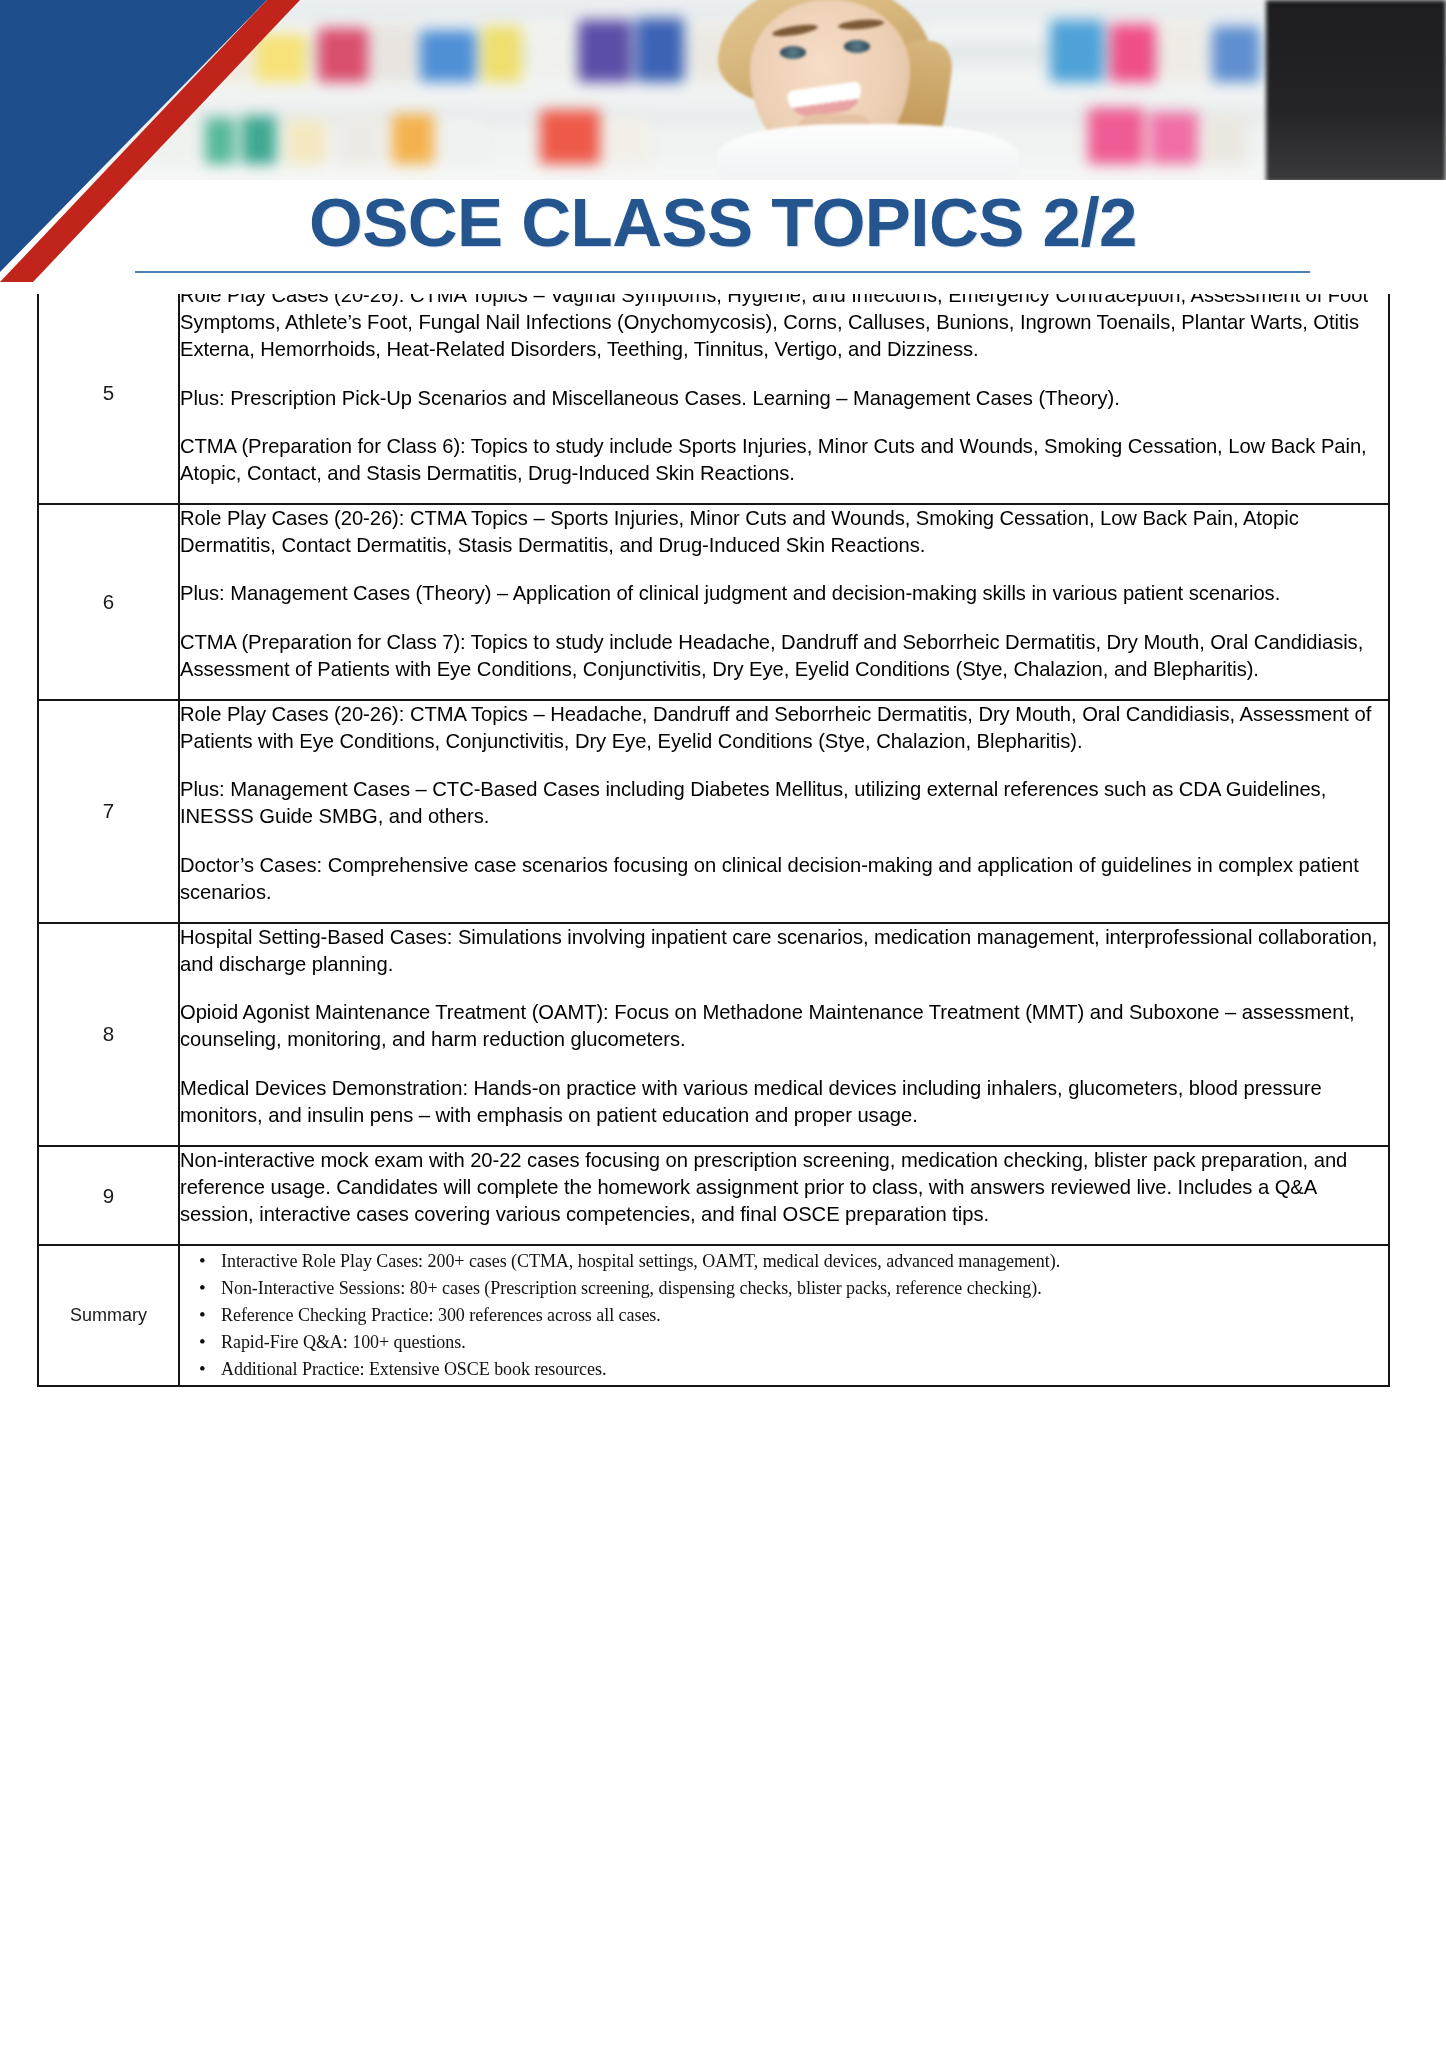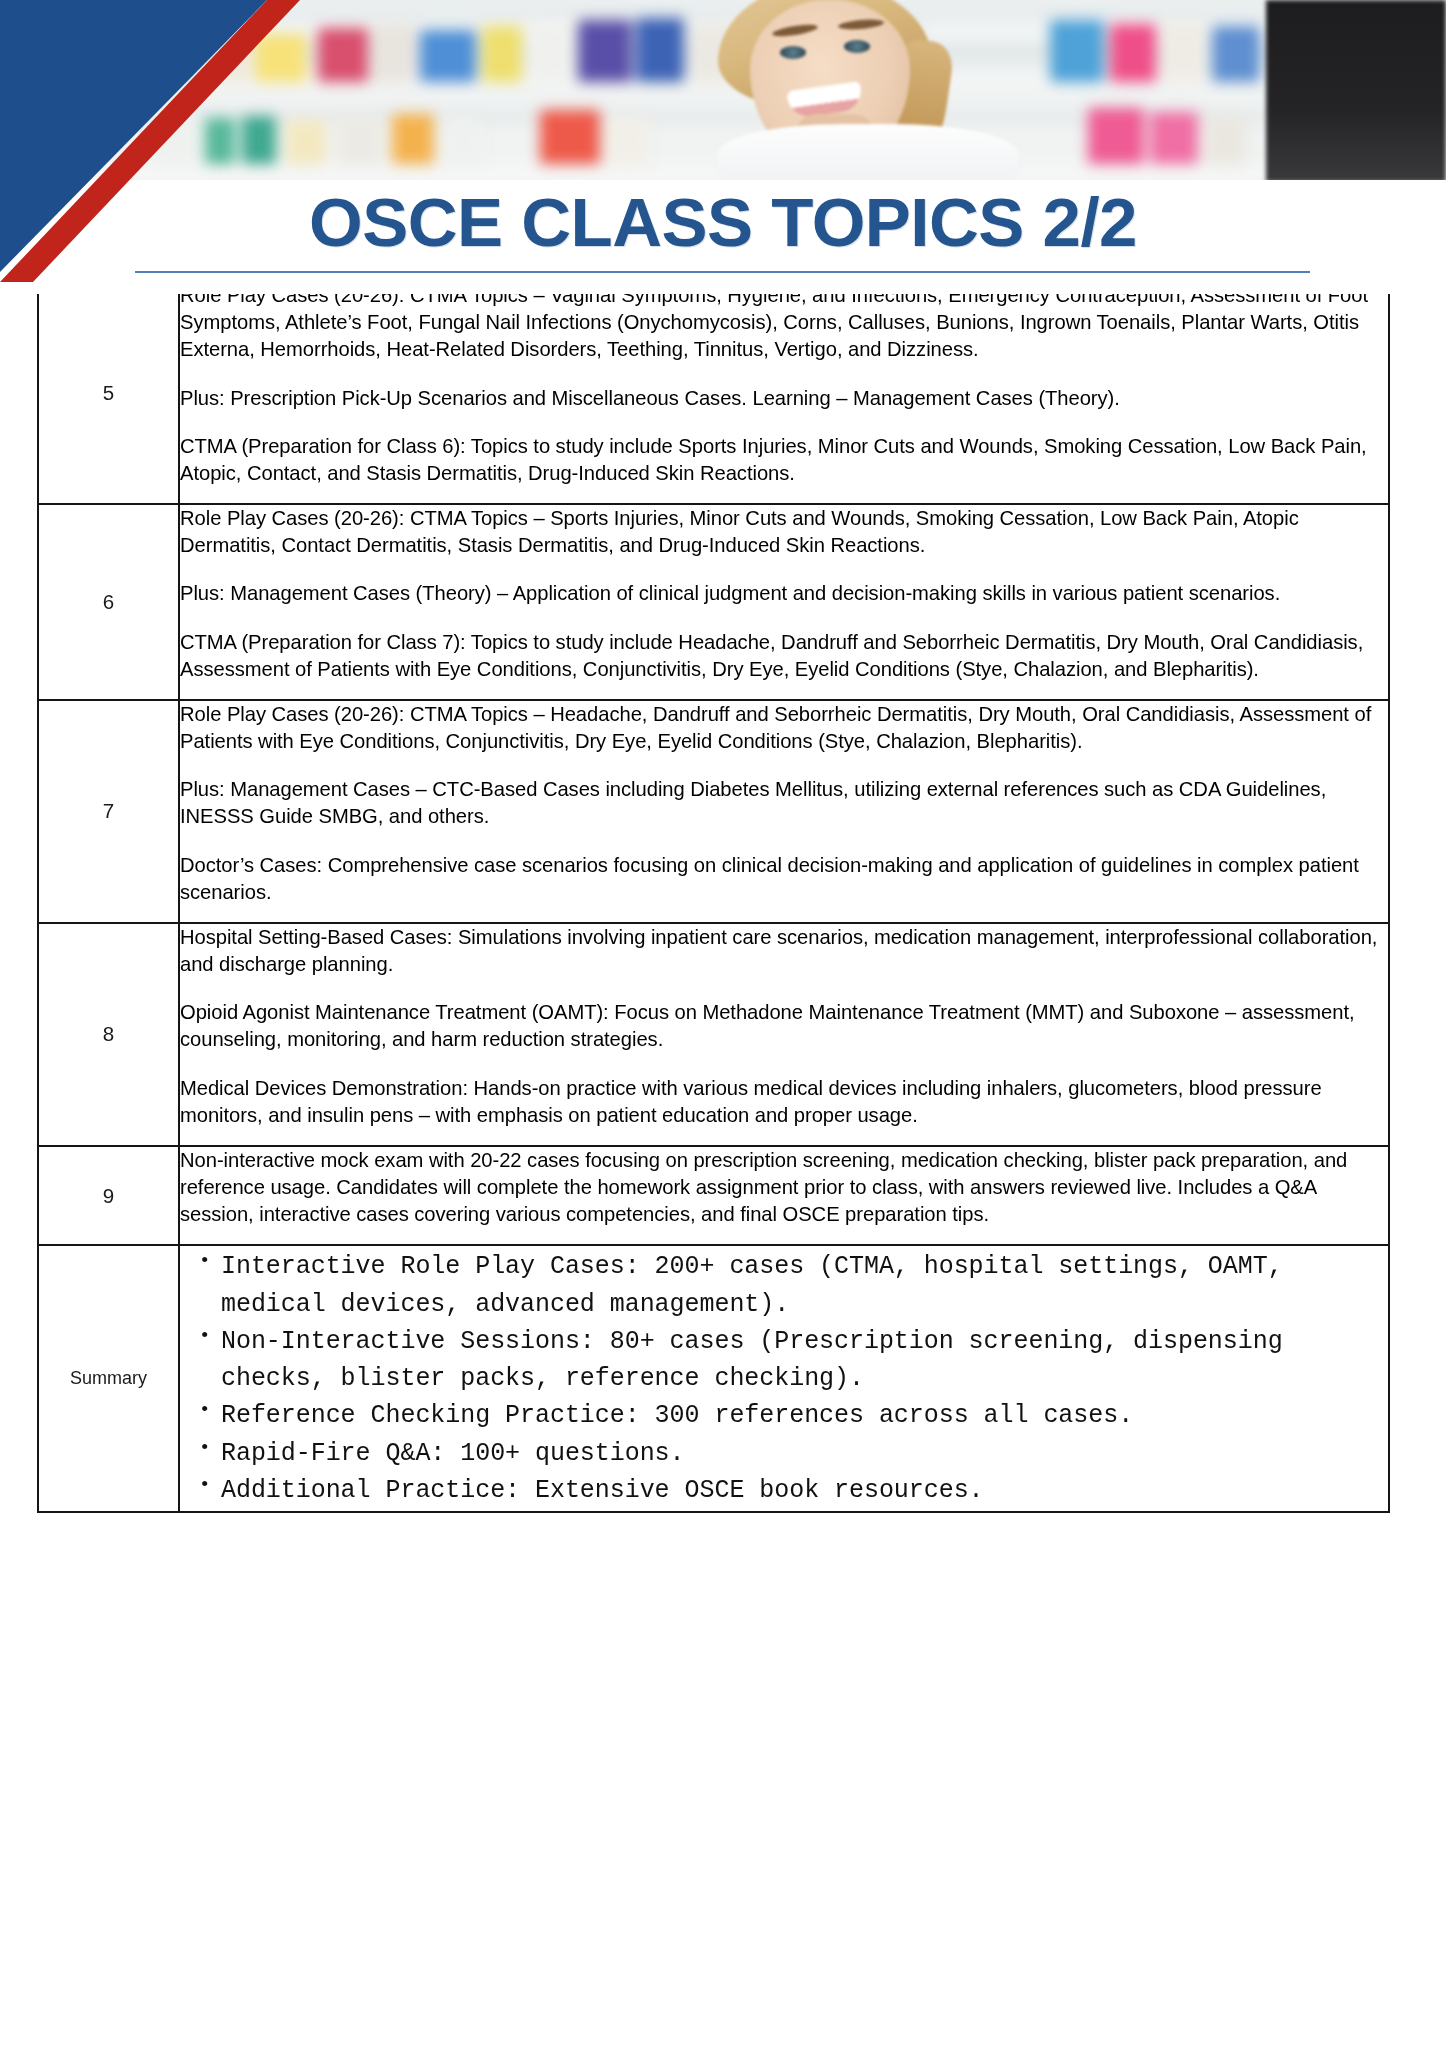--- a/index.html
+++ b/index.html
@@ -216,26 +216,26 @@
     letter-spacing: -0.05px;
   }
   .para:last-child { margin-bottom: 16px; }
 
   ul.summary-list {
     margin: 2px 0 2px 0;
     padding-left: 41px;
     list-style: none;
   }
   ul.summary-list li {
-    font-size: 25px;
+    font-size: 18px;
     line-height: 1.49;
     color: #111111;
     position: relative;
     padding-left: 0;
-    font-family: Liberation Mono, monospace;
+    font-family: Liberation Serif, serif;
     letter-spacing: -0.05px;
   }
   ul.summary-list li::before {
     content: "•";
     position: absolute;
     left: -22px;
     top: -1px;
     font-size: 19px;
     color: #111111;
   }
@@ -330,21 +330,21 @@
           <p class="para">Role Play Cases (20-26): CTMA Topics – Headache, Dandruff and Seborrheic Dermatitis, Dry Mouth, Oral Candidiasis, Assessment of Patients with Eye Conditions, Conjunctivitis, Dry Eye, Eyelid Conditions (Stye, Chalazion, Blepharitis).</p>
           <p class="para">Plus: Management Cases – CTC-Based Cases including Diabetes Mellitus, utilizing external references such as CDA Guidelines, INESSS Guide SMBG, and others.</p>
           <p class="para">Doctor’s Cases: Comprehensive case scenarios focusing on clinical decision-making and application of guidelines in complex patient scenarios.</p>
         </td>
       </tr>
 
       <tr>
         <td class="num-cell">8</td>
         <td class="content-cell">
           <p class="para">Hospital Setting-Based Cases: Simulations involving inpatient care scenarios, medication management, interprofessional collaboration, and discharge planning.</p>
-          <p class="para">Opioid Agonist Maintenance Treatment (OAMT): Focus on Methadone Maintenance Treatment (MMT) and Suboxone – assessment, counseling, monitoring, and harm reduction strategies.</p>
+          <p class="para">Opioid Agonist Maintenance Treatment (OAMT): Focus on Methadone Maintenance Treatment (MMT) and Suboxone – assessment, counseling, monitoring, and harm reduction glucometers.</p>
           <p class="para">Medical Devices Demonstration: Hands-on practice with various medical devices including inhalers, glucometers, blood pressure monitors, and insulin pens – with emphasis on patient education and proper usage.</p>
         </td>
       </tr>
 
       <tr>
         <td class="num-cell">9</td>
         <td class="content-cell">
           <p class="para">Non-interactive mock exam with 20-22 cases focusing on prescription screening, medication checking, blister pack preparation, and reference usage. Candidates will complete the homework assignment prior to class, with answers reviewed live. Includes a Q&amp;A session, interactive cases covering various competencies, and final OSCE preparation tips.</p>
         </td>
       </tr>

